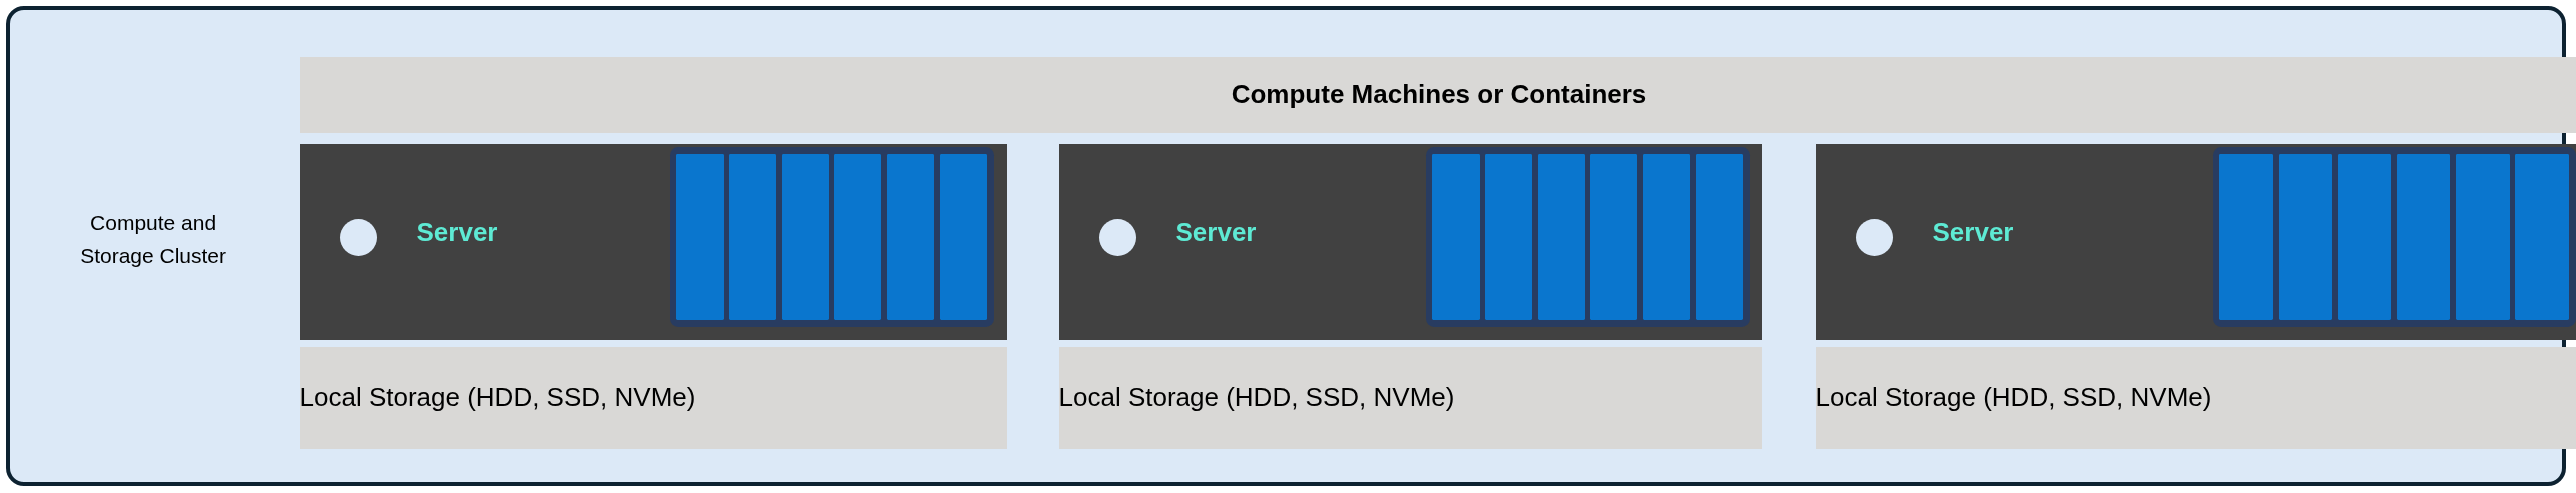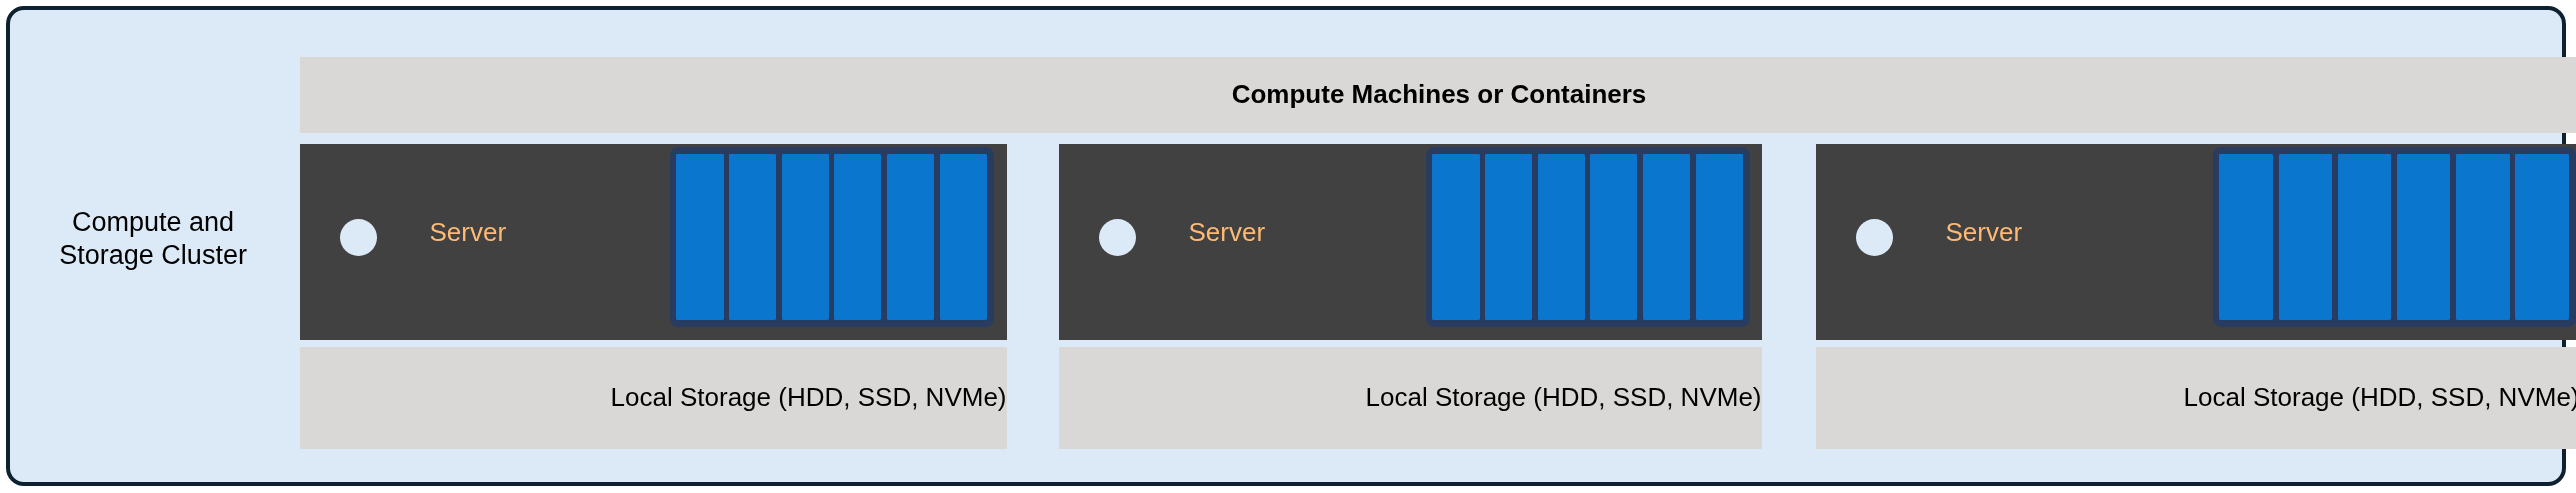--- a/index.html
+++ b/index.html
@@ -33,21 +33,21 @@
     border-radius: 18px;
   }
 
   
   .cluster-label {
     position: absolute;
     left: 9.6px;
     top: 196px;
     width: 268px;
     text-align: center;
-    font-size: 27px;
+    font-size: 21px;
     line-height: 33px;
     color: #000000;
     font-weight: 400;
     white-space: pre-line;
   }
 
   
   .vm-banner {
     position: absolute;
     left: 290px;
@@ -88,24 +88,24 @@
     left: 40px;
     width: 37px;
     height: 37px;
     border-radius: 50%;
     background: #dce9f7;
   }
 
   .server-name {
     position: absolute;
     top: 73px;
-    left: 130px;
+    left: 117px;
     font-size: 26px;
-    color: #fdba74;
-    font-weight: 400;
+    color: #5eead4;
+    font-weight: 700;
     white-space: nowrap;
   }
 
   
   .disk-bay {
     position: absolute;
     top: 3.4px;
     height: 180px;
     box-sizing: border-box;
     background: #283c61;
@@ -127,26 +127,25 @@
 
   
   .local-storage {
     position: absolute;
     top: 203px;
     width: 100%;
     height: 102px;
     background: #d9d8d6;
     display: flex;
     align-items: center;
-    justify-content: flex-end;
+    justify-content: flex-start;
     font-size: 26px;
     color: #000000;
     font-weight: 400;
     box-sizing: border-box;
-    padding-left: 43px;
   }
 </style>
 </head>
 <body>
 
 <div id="canvas">
 
   <div class="cluster-box">
 
     <div class="cluster-label">Compute and

